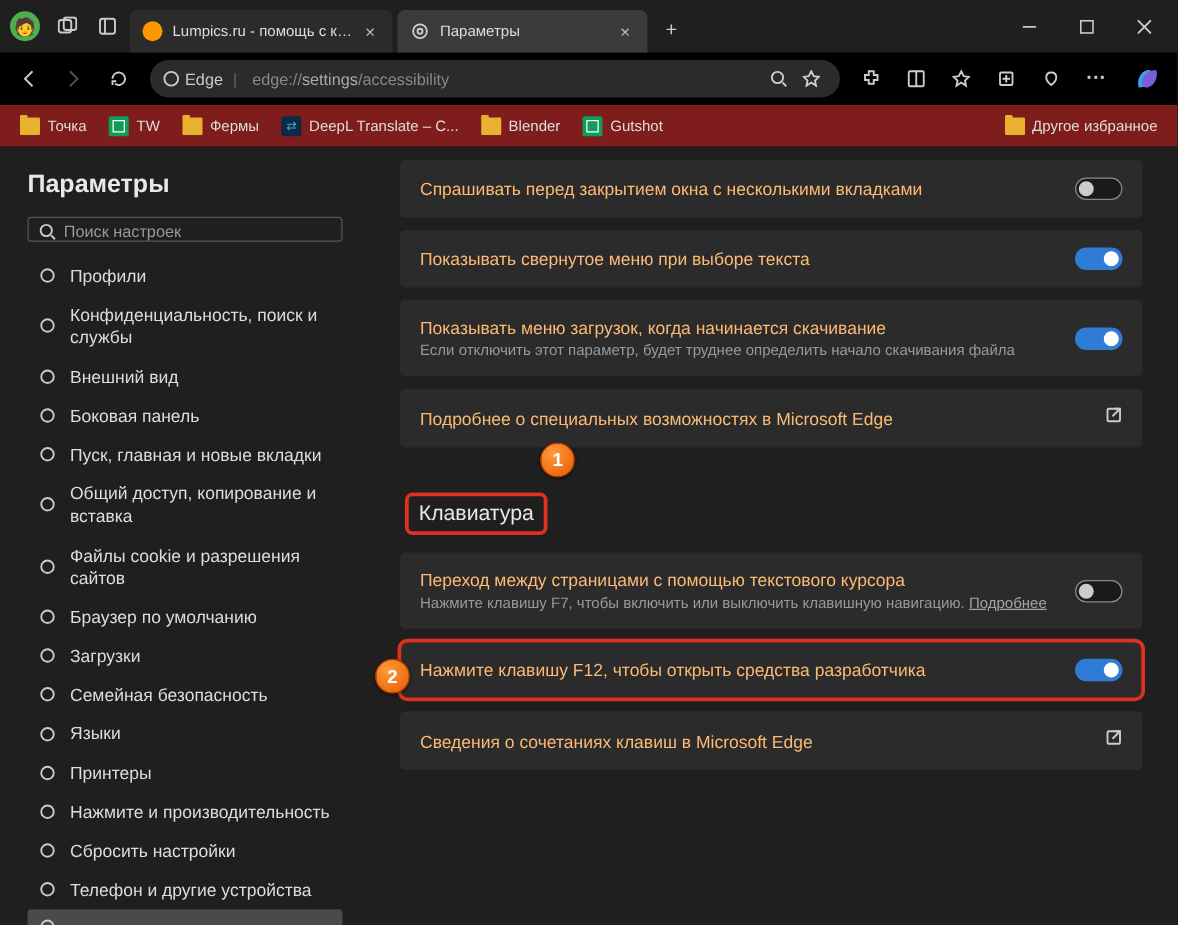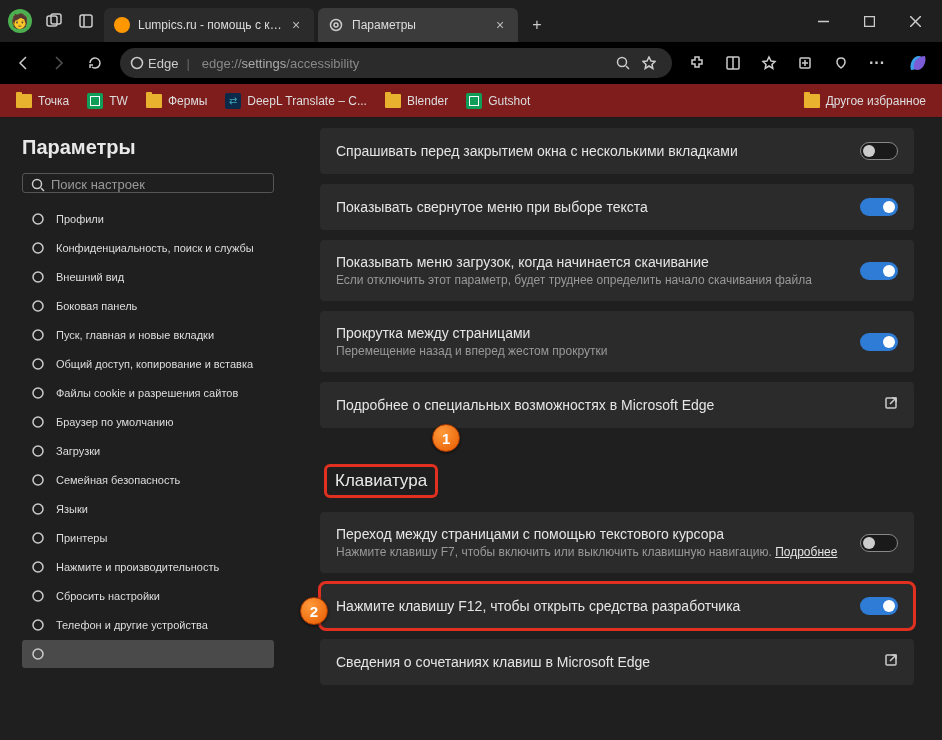--- a/index.html
+++ b/index.html
@@ -39,46 +39,46 @@
 
 
 .content { display:flex; height: calc(740px - 42px - 42px - 34px); background:#1f1f1f; }
 
 
 .sidebar { width: 288px; padding: 18px 14px 10px 22px; overflow-y:auto; }
 .sidebar h1 { font-size:20px; font-weight:600; margin-bottom:14px; }
 .searchbox { height:20px; border:1px solid #555; border-radius:3px; display:flex; align-items:flex-end; padding:0 8px; font-size:13px; color:#999; margin-bottom:12px; }
 .searchbox svg { margin-right:6px; }
 .navlist { list-style:none; }
-.navlist li { display:flex; align-items:center; gap:10px; padding:6px 8px; font-size:11px; color:#ddd; border-radius:3px; margin-bottom:1px; line-height:1.3; }
+.navlist li { display:flex; align-items:center; gap:10px; padding:6px 8px; font-size:14px; color:#ddd; border-radius:3px; margin-bottom:1px; line-height:1.3; }
 .navlist li.selected { background:#4a4a4a; }
 .navlist li .nicon { width:16px; height:16px; flex-shrink:0; display:flex; align-items:center; justify-content:center; color:#ccc; }
 
 
 .main { flex:1; padding: 10px 28px 20px 32px; overflow-y:auto; }
 .card { background:#2b2b2b; border-radius:4px; padding:14px 16px; margin-bottom:10px; display:flex; align-items:center; position:relative; }
 .card .ctext { flex:1; }
-.card .ctitle { font-size:14px; color:#e5e5e5; }
+.card .ctitle { font-size:14px; color:#fdba74; }
 .card .cdesc { font-size:12px; color:#999; margin-top:3px; }
 .card .extlink { color:#ccc; }
 
 .toggle { width:38px; height:18px; border-radius:10px; position:relative; flex-shrink:0; }
 .toggle.off { background:#1a1a1a; border:1px solid #888; }
 .toggle.off::after { content:''; position:absolute; width:12px; height:12px; border-radius:50%; background:#ccc; top:2px; left:2px; }
 .toggle.on { background:#2e7cd6; }
 .toggle.on::after { content:''; position:absolute; width:12px; height:12px; border-radius:50%; background:#fff; top:3px; right:3px; }
 
 .section-title { font-size:17px; font-weight:400; margin: 26px 0 14px 4px; display:inline-block; }
 
 .hl-red { border:3px solid #e03020; border-radius:6px; padding:4px 8px; }
 .hl-red-card { outline:3px solid #e03020; outline-offset:-1px; border-radius:6px; }
 
 .annot { position:absolute; width:28px; height:28px; border-radius:50%; background:radial-gradient(circle at 35% 30%, #ff9a3a, #e65a00); border:1px solid #aa3900; color:#fff; font-weight:bold; font-size:15px; display:flex; align-items:center; justify-content:center; box-shadow:0 1px 3px rgba(0,0,0,0.6); }
 
-a.link { color:#e5e5e5; text-decoration:underline; }
+a.link { color:#a3a3a3; text-decoration:underline; }
 
 
 .ico { stroke:#ccc; stroke-width:1.5; fill:none; }
 </style>
 </head>
 <body>
 
 <div class="titlebar">
   <div class="avatar">🧑</div>
   <div class="ws-icon">
@@ -393,27 +393,20 @@
     </div>
     <div class="card">
       <div class="ctext">
         <div class="ctitle">Показывать меню загрузок, когда начинается скачивание</div>
         <div class="cdesc">Если отключить этот параметр, будет труднее определить начало скачивания файла</div>
       </div>
       <div class="toggle on"></div>
     </div>
     <div class="card">
       <div class="ctext">
-        <div class="ctitle">Прокрутка между страницами</div>
-        <div class="cdesc">Перемещение назад и вперед жестом прокрутки</div>
-      </div>
-      <div class="toggle on"></div>
-    </div>
-    <div class="card">
-      <div class="ctext">
           <div class="ctitle">Подробнее о специальных возможностях в Microsoft Edge</div>
         </div>
       <span class="extlink"><svg width="14" height="14" class="ico">
             <rect x="2" y="2" width="10" height="10" rx="1"></rect>
             <path d="M6 8 L12 2 M8 2h4v4"></path>
           </svg></span>
     </div>
 
     <div style="position:relative; display:inline-block;">
       <h2 class="section-title hl-red">Клавиатура</h2>

